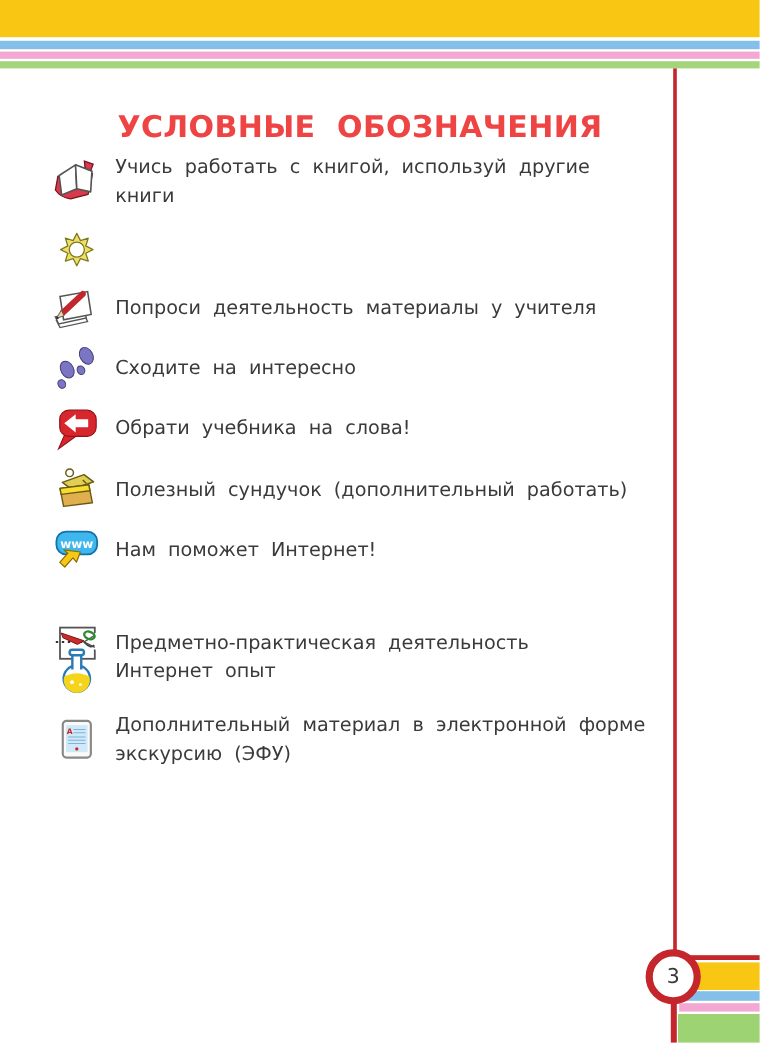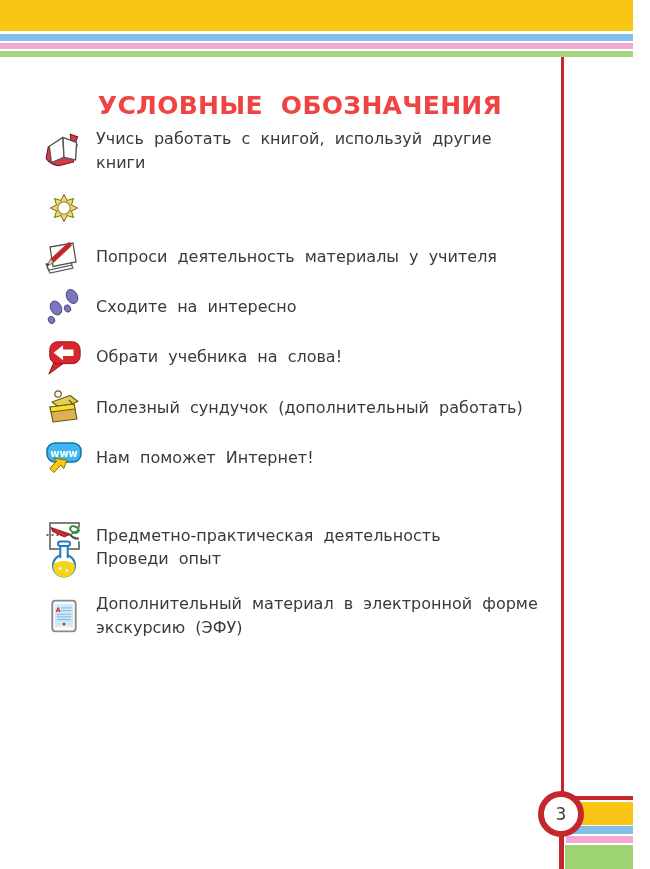--- a/index.html
+++ b/index.html
@@ -176,21 +176,21 @@
       <circle cx="20" cy="26.5" r="11" fill="#ffffff" stroke="#2a7ab8" stroke-width="2"></circle>
       <path d="M9.4 25 A 10.9 10.9 0 1 0 30.6 25 C 24 21 16 21 9.4 25 Z" fill="#f6d419"></path>
       <circle cx="16" cy="29.5" r="1.6" fill="#ffffff"></circle>
       <circle cx="23" cy="31.5" r="1.2" fill="#ffffff"></circle>
       <rect x="16.3" y="6" width="7.4" height="14" fill="#ffffff"></rect>
       <path d="M16.3 19 V6 M23.7 6 V19" stroke="#2a7ab8" stroke-width="2" fill="none"></path>
       <rect x="14" y="2.5" width="12" height="4.5" rx="2.2" fill="#ffffff" stroke="#2a7ab8" stroke-width="2"></rect>
     </svg>
   </div>
   <div class="txt">
-      <div class="line">Проведи  опыт</div>
+      <div class="line">Интернет  опыт</div>
     </div>
 </div>
 
 <div class="row" style="top:592px">
   <div class="ic">
     <svg viewBox="0 0 40 40" width="36" height="42">
       <rect x="7" y="3" width="26" height="34" rx="3.5" fill="#fafafa" stroke="#888" stroke-width="2"></rect>
       <rect x="10" y="7" width="20" height="25" fill="#cfe9f8"></rect>
       <text x="13.5" y="15.5" font-size="7" font-weight="bold" fill="#cc2222" text-anchor="middle">А</text>
       <g stroke="#7fb2d9" stroke-width="1">

